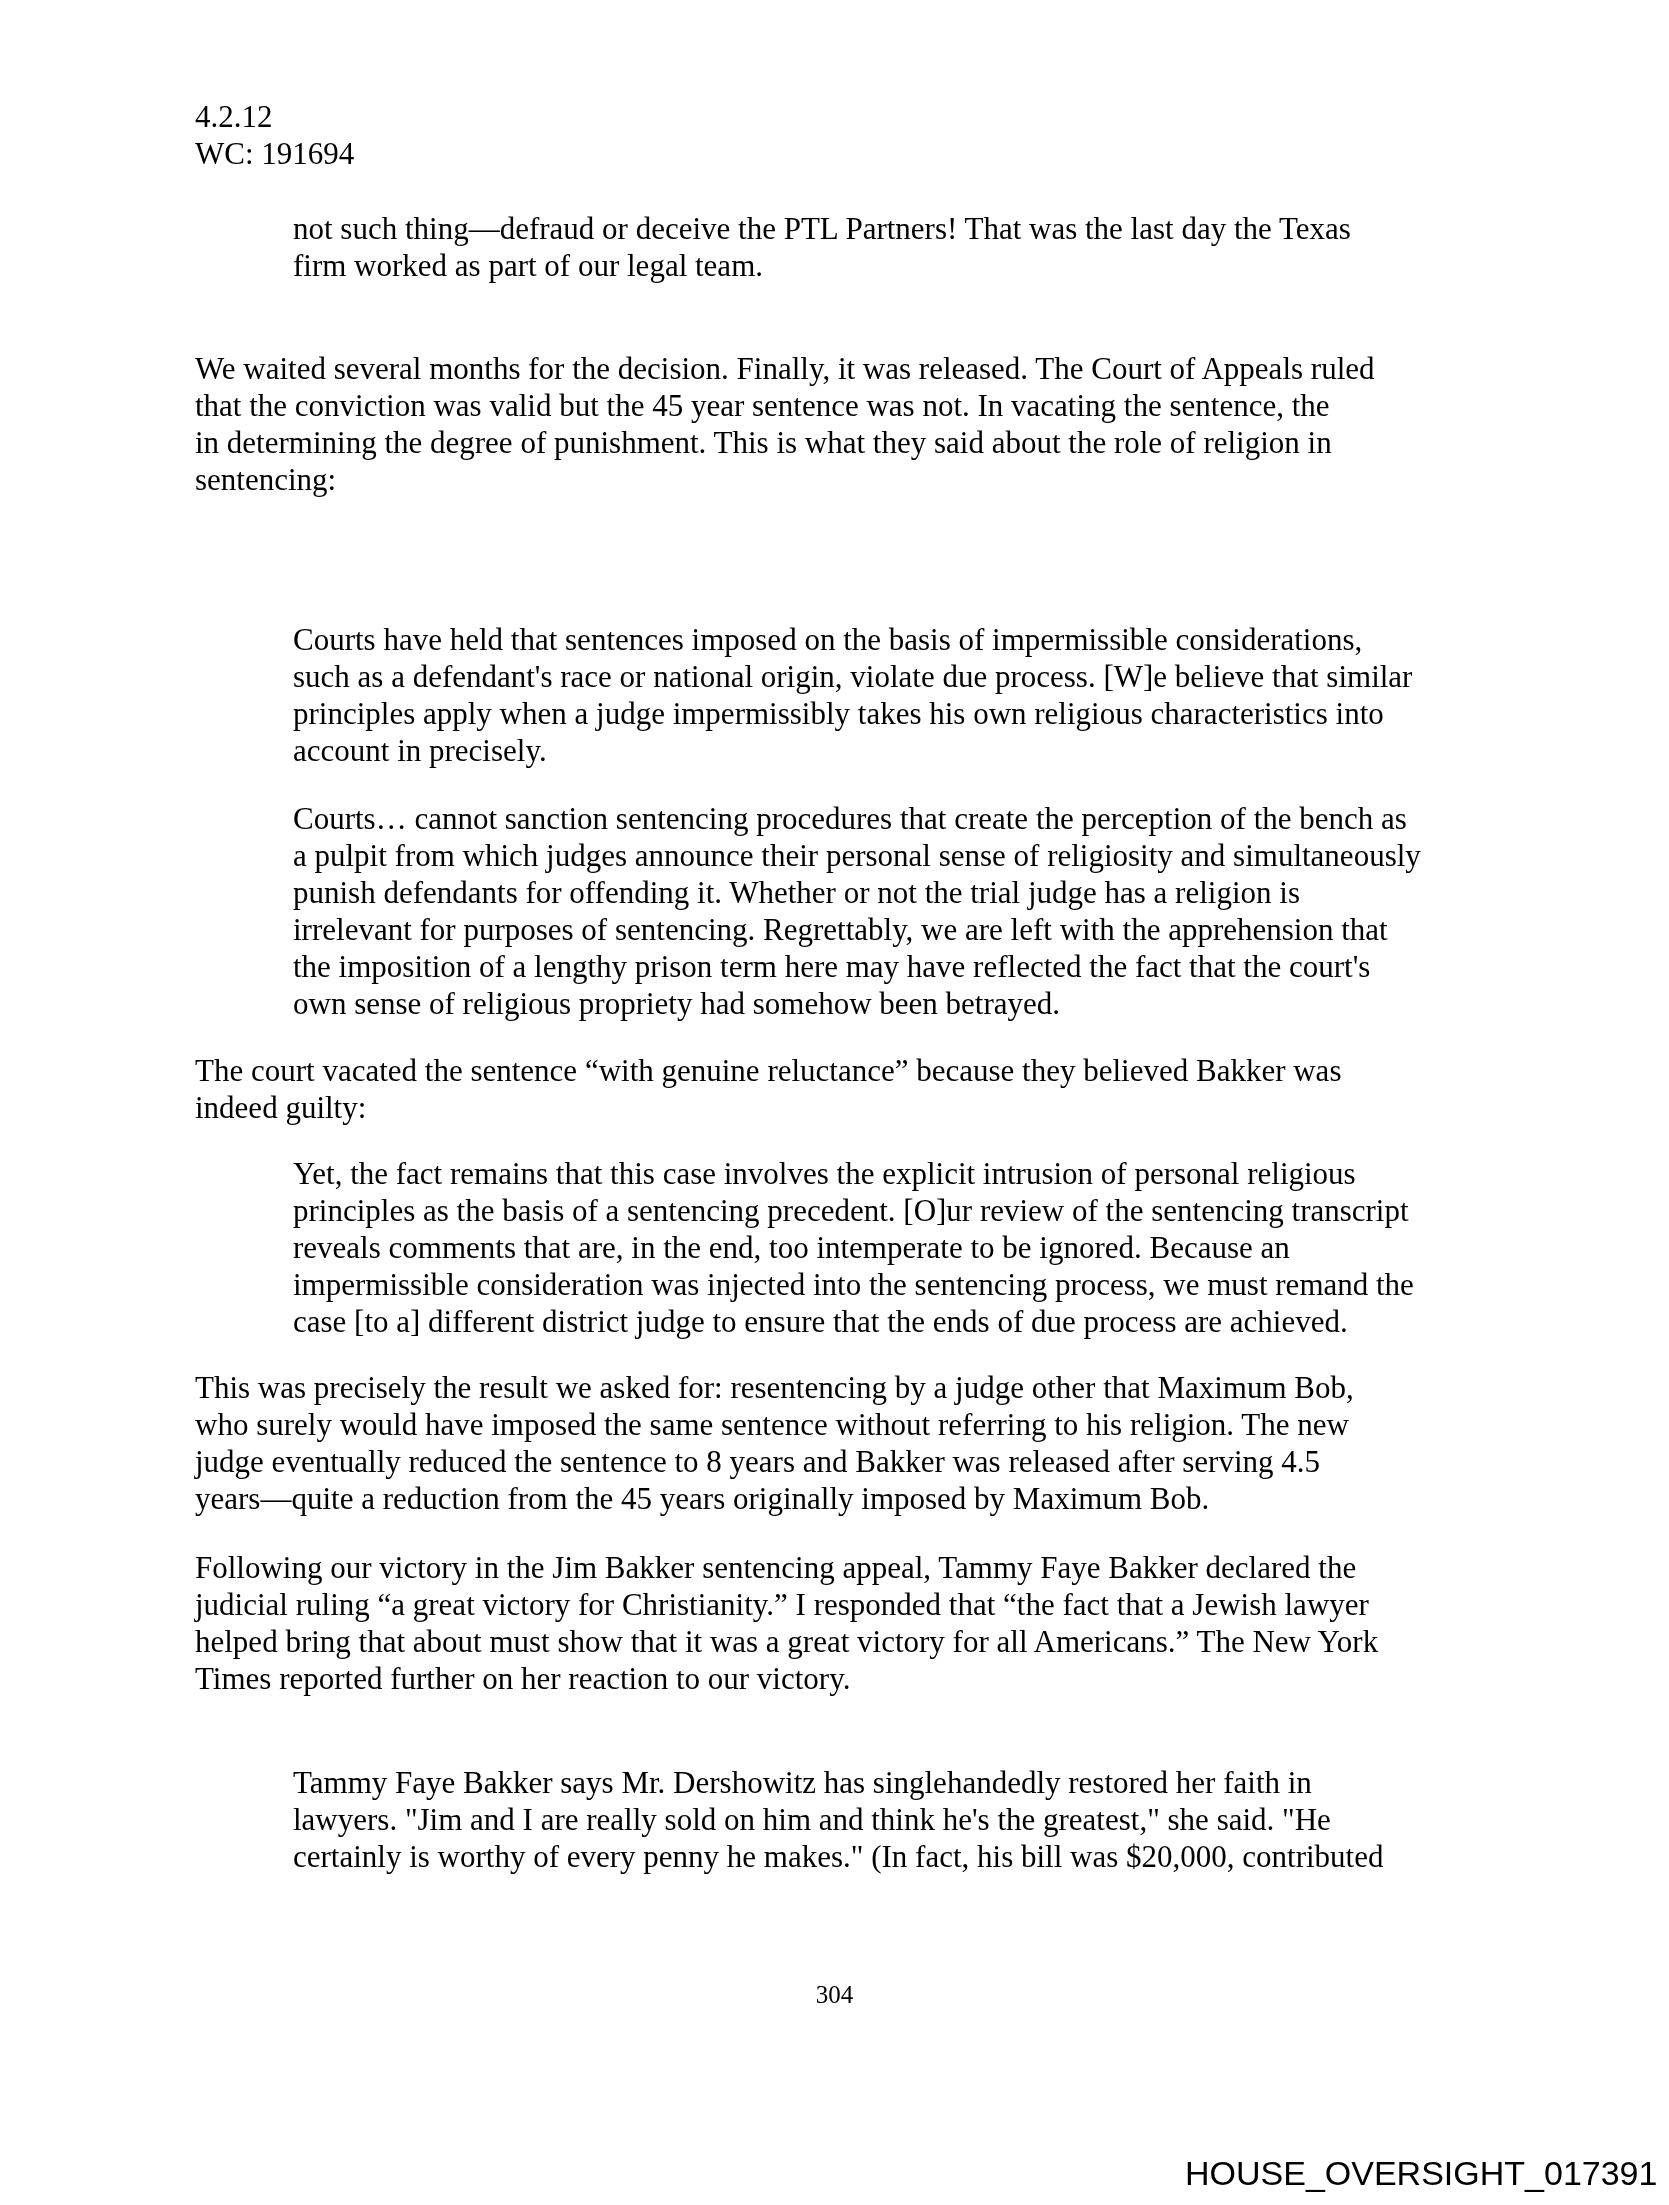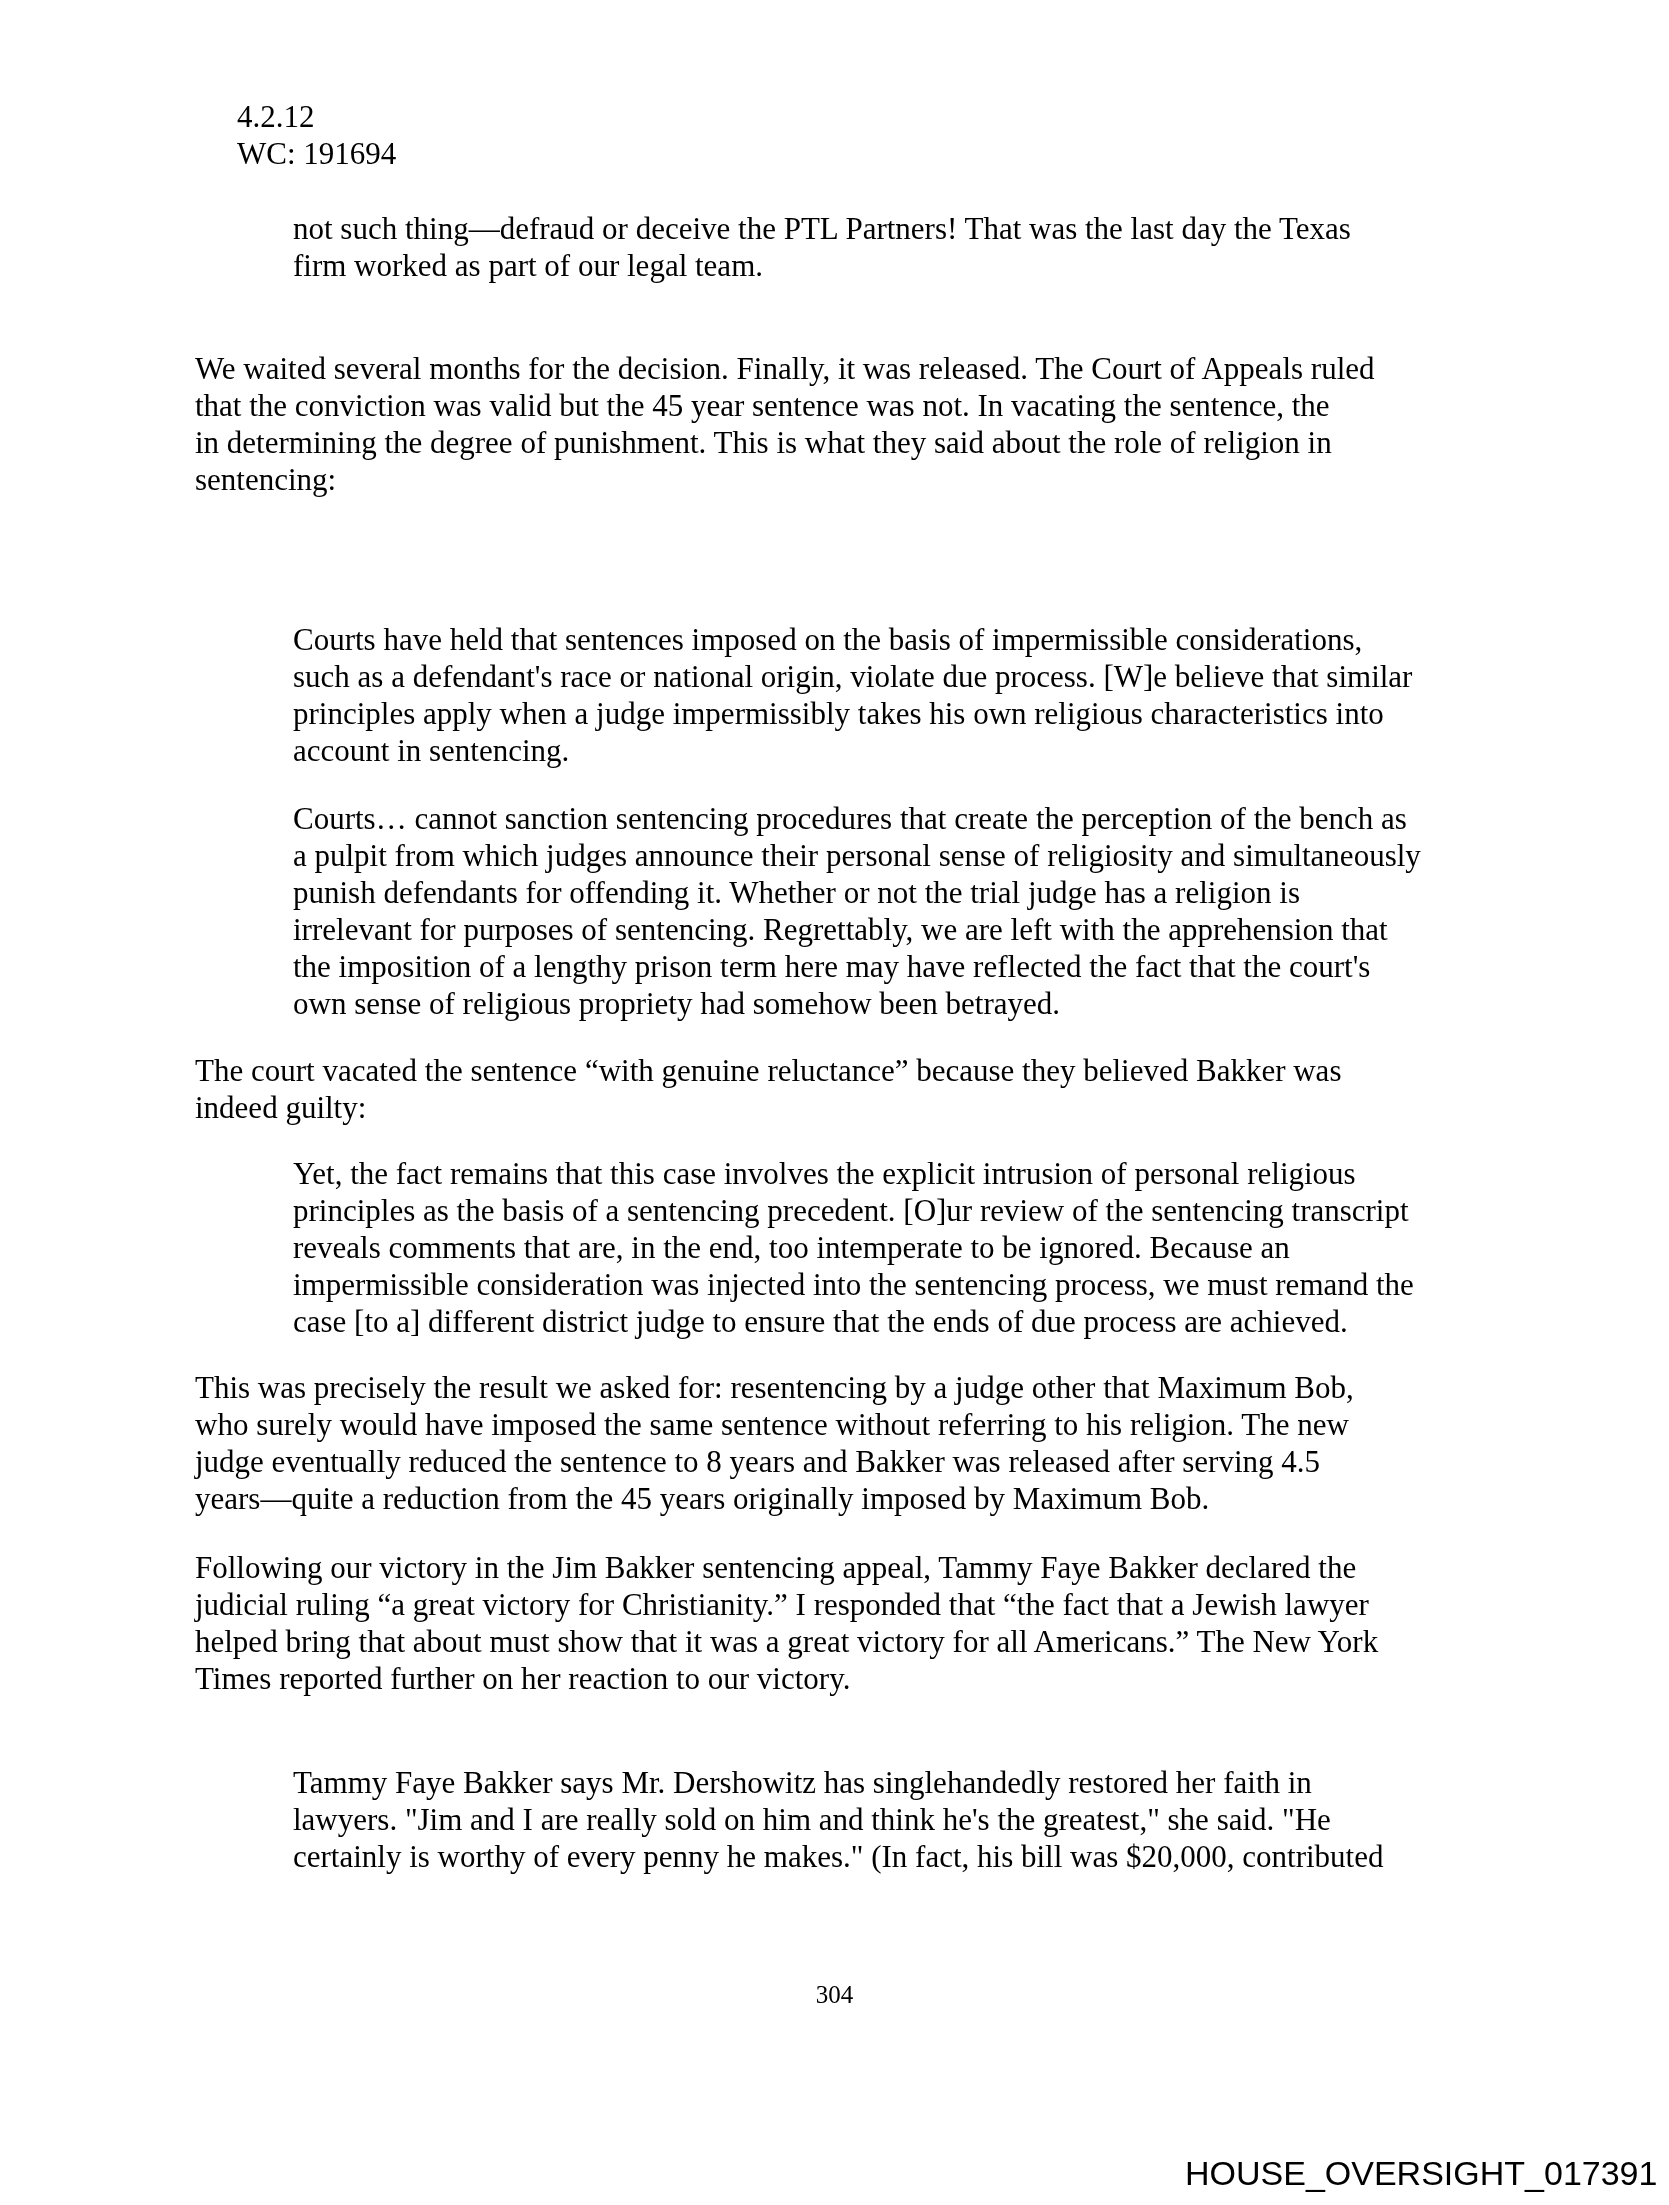--- a/index.html
+++ b/index.html
@@ -50,42 +50,42 @@
       font-size: 34px;
       line-height: 39px;
       white-space: nowrap;
     }
   </style>
 </head>
 <body>
 
 <div class="page">
 
-  <div class="blk" style="left:195px; top:98px;margin-left:42px;">
+  <div class="blk" style="left:195px; top:98px;">
     <span class="header-line">4.2.12</span>
     <span class="header-line">WC:  191694</span>
   </div>
 
   <div class="blk quote-para" style="top:210px;">
     <span class="line">not such thing—defraud or deceive the PTL Partners!  That was the last day the Texas</span>
     <span class="line">firm worked as part of our legal team.</span>
   </div>
 
   <div class="blk body-para" style="top:350px;">
     <span class="line">We waited several months for the decision.  Finally, it was released.  The Court of Appeals ruled</span>
     <span class="line">that the conviction was valid but the 45 year sentence was not.  In vacating the sentence, the</span>
     <span class="line">in determining the degree of punishment.  This is what they said about the role of religion in</span>
     <span class="line">sentencing:</span>
   </div>
 
   <div class="blk quote-para" style="top:621px;">
     <span class="line">Courts have held that sentences imposed on the basis of impermissible considerations,</span>
     <span class="line">such as a defendant's race or national origin, violate due process.  [W]e believe that similar</span>
     <span class="line">principles apply when a judge impermissibly takes his own religious characteristics into</span>
-    <span class="line">account in sentencing.</span>
+    <span class="line">account in precisely.</span>
   </div>
 
   <div class="blk quote-para" style="top:800px;">
     <span class="line">Courts… cannot sanction sentencing procedures that create the perception of the bench as</span>
     <span class="line">a pulpit from which judges announce their personal sense of religiosity and simultaneously</span>
     <span class="line">punish defendants for offending it. Whether or not the trial judge has a religion is</span>
     <span class="line">irrelevant for purposes of sentencing. Regrettably, we are left with the apprehension that</span>
     <span class="line">the imposition of a lengthy prison term here may have reflected the fact that the court's</span>
     <span class="line">own sense of religious propriety had somehow been betrayed.</span>
   </div>

